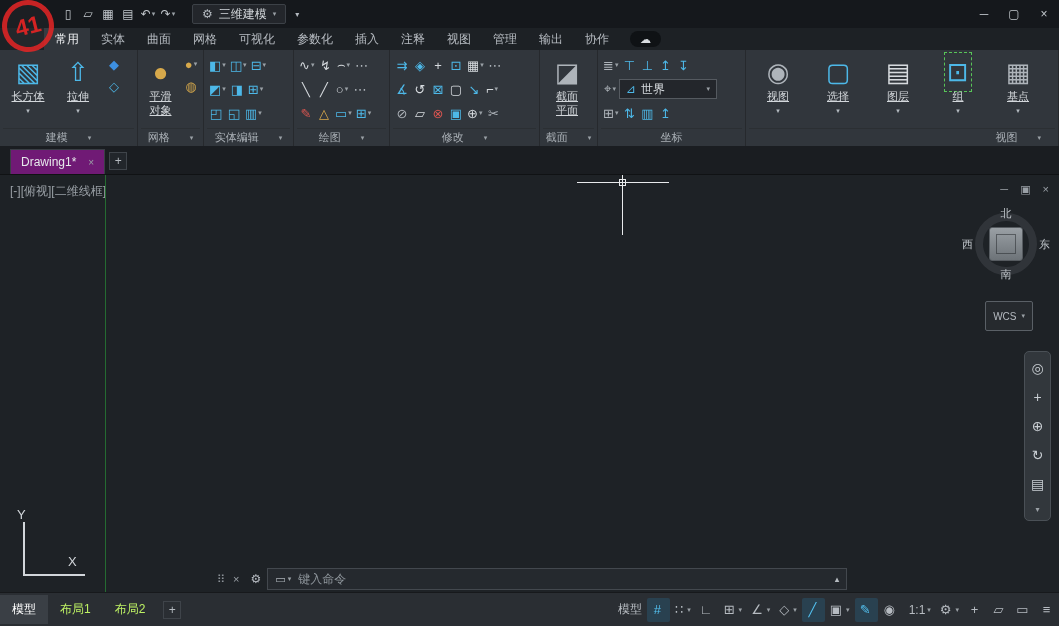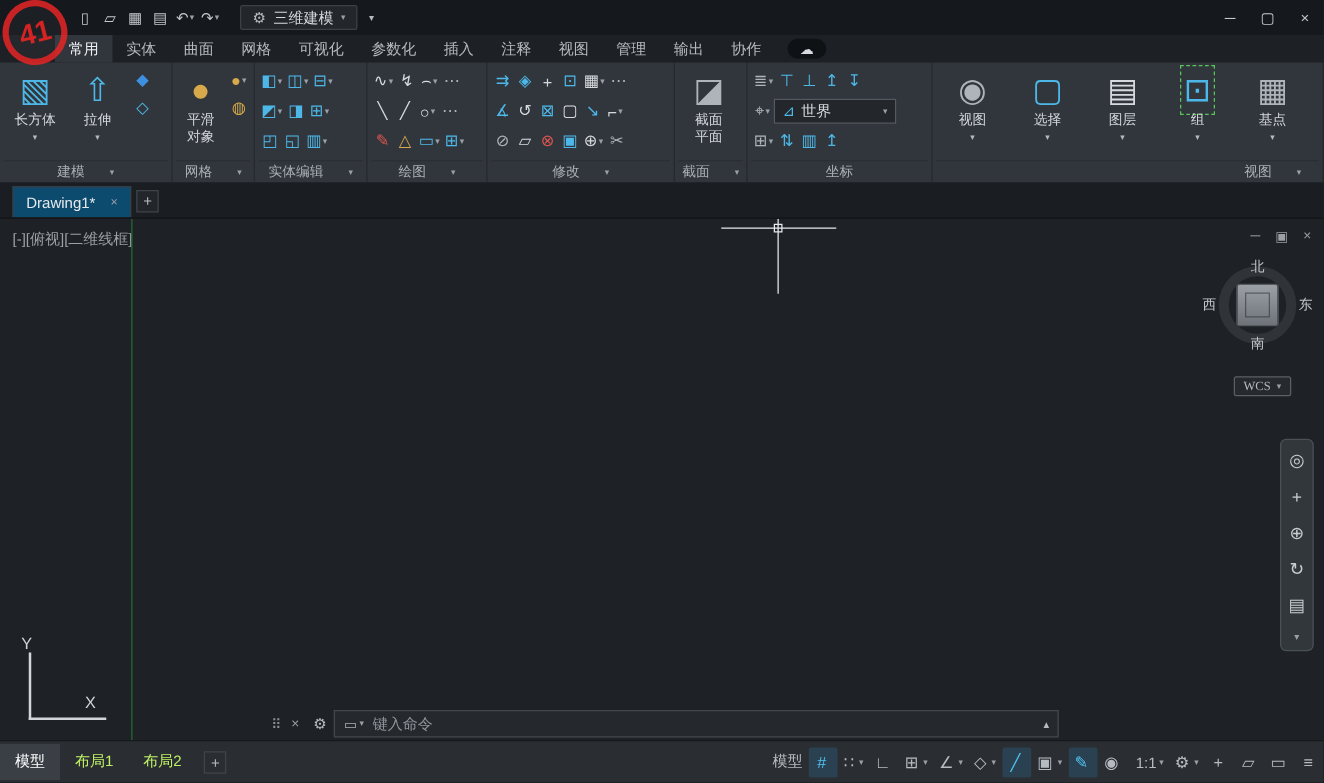--- a/index.html
+++ b/index.html
@@ -42,21 +42,21 @@
   .pbody { height:78px; display:flex; align-items:flex-start; gap:2px; padding-top:3px; }
   .plabel { height:18px; display:flex; align-items:center; justify-content:center; gap:20px;
             font-size:11px; color:#aab0b6; border-top:1px solid #2b2f33; }
   .p-modeling{width:138px}.p-mesh{width:66px}.p-solid{width:90px}.p-draw{width:96px}
   .p-modify{width:150px}.p-section{width:58px}.p-coords{width:148px}.p-right{flex:1}
   .p-right .plabel{justify-content:flex-end; padding-right:14px;}
 
   .bigbtn { width:50px; height:74px; display:flex; flex-direction:column; align-items:center; gap:1px;
             padding-top:2px; font-size:11px; line-height:13px; text-align:center; border-radius:2px; }
   .bigbtn .bicon { height:34px; display:flex; align-items:center; font-size:26px; }
-  .bigbtn .blabel { color:#d3d7db; }
+  .bigbtn .blabel { color:#d3d7db;text-decoration:underline; }
   .bigbtn .bcaret { color:#b4bac0; }
   .p-right .bigbtn { width:58px; }
   .meshbtn { width:40px; }
   .sectbtn { width:48px; }
   .sel .bicon { outline:1px dashed #58c558; outline-offset:2px; }
 
   .sgrid { display:flex; flex-direction:column; }
   .srow { display:flex; align-items:center; height:24px; }
   .sicon { height:22px; min-width:18px; display:inline-flex; align-items:center; justify-content:center;
            gap:1px; font-size:13px; padding:0 2px; border-radius:2px; }
@@ -65,21 +65,21 @@
 
   .combo { display:flex; align-items:center; gap:5px; height:20px; border:1px solid #555a60;
            background:#23262b; padding:0 6px; font-size:12px; color:#d6dade; min-width:98px; }
   .combo .arrow { margin-left:auto; }
 
   
   .filetabs { height:28px; background:#1a1d21; display:flex; align-items:flex-end; padding-left:10px; gap:4px; }
   .ftabs { display:flex; align-items:flex-end; gap:2px; }
   .ftab { height:25px; display:flex; align-items:center; gap:12px; padding:0 10px; font-size:12px;
           color:#c2c7cc; background:#23272c; border:1px solid #3a3f45; border-bottom:none; }
-  .ftab.active { background:#0c4a6e; color:#e6e9eb; }
+  .ftab.active { background:#701a75; color:#e6e9eb; }
   .ftab .x { font-size:10px; color:#9aa0a6; }
   .addtab { width:18px; height:18px; margin-bottom:4px; display:flex; align-items:center; justify-content:center;
             border:1px solid #3f444a; background:#22262b; color:#b6bbc1; font-size:12px; }
 
   
   .canvas { position:relative; height:418px; background:#1e2226; border-top:1px solid #101214; overflow:hidden; }
   .vp-label { position:absolute; left:10px; top:8px; font-size:12px; color:#9aa0a6; }
   .vp-controls { position:absolute; right:10px; top:8px; display:flex; gap:12px; font-size:11px; color:#9aa0a6; }
   .greenline { position:absolute; left:105px; top:0; bottom:0; width:1px; background:#256b31; }
   .ch-v { position:absolute; left:622px; top:0; width:1px; height:60px; background:#e8eaec; }
@@ -90,22 +90,22 @@
   .vc-ring { position:absolute; inset:4px; border-radius:50%; border:8px solid rgba(96,102,108,.28); }
   .vc-center { position:absolute; left:50%; top:50%; width:34px; height:34px; transform:translate(-50%,-50%);
                background:linear-gradient(180deg,#9aa0a5,#6d7378); border-radius:3px; border:1px solid #565b60; }
   .vc-center:after { content:""; position:absolute; inset:6px; border:1px solid rgba(40,44,48,.55); }
   .vc-lbl { position:absolute; font-size:11px; color:#c2c7cc; }
   .vc-n { top:-3px; left:50%; transform:translateX(-50%); }
   .vc-s { bottom:-3px; left:50%; transform:translateX(-50%); }
   .vc-w { left:-9px; top:50%; transform:translateY(-50%); }
   .vc-e { right:-9px; top:50%; transform:translateY(-50%); }
   .wcs { position:absolute; top:126px; right:26px; height:16px; display:flex; align-items:center; gap:5px;
-         padding:0 7px; border:1px solid #5a6066; background:rgba(40,44,48,.85); color:#b6bbc1;
-         font-size:10px; border-radius:2px;font-family:Liberation Serif, serif; }
+         padding:14px 7px; border:1px solid #5a6066; background:rgba(40,44,48,.85); color:#b6bbc1;
+         font-size:10px; border-radius:2px; }
 
   .navbar { position:absolute; right:8px; top:176px; width:27px; padding:8px 0 6px;
             background:rgba(52,57,62,.92); border:1px solid #4a5056; border-radius:5px;
             display:flex; flex-direction:column; align-items:center; gap:13px; }
   .nav-btn { font-size:14px; color:#c8cdd2; line-height:16px; }
   .nav-caret { font-size:8px; color:#9aa0a6; }
 
   .ucs { position:absolute; left:10px; bottom:4px; width:92px; height:78px; color:#d2d6da; font-size:13px; }
   .ucs-v { position:absolute; left:13px; top:12px; width:2px; height:54px; background:#d2d6da; }
   .ucs-h { position:absolute; left:13px; top:64px; width:62px; height:2px; background:#d2d6da; }

